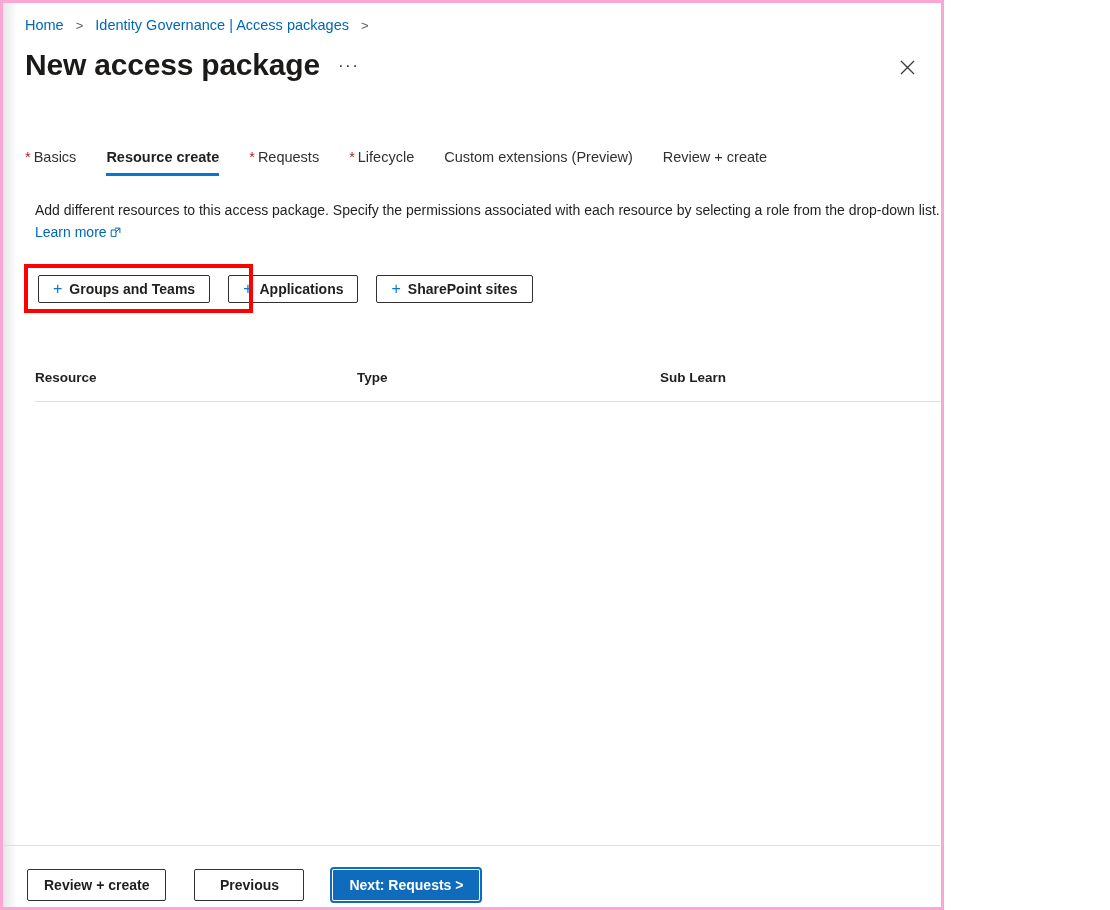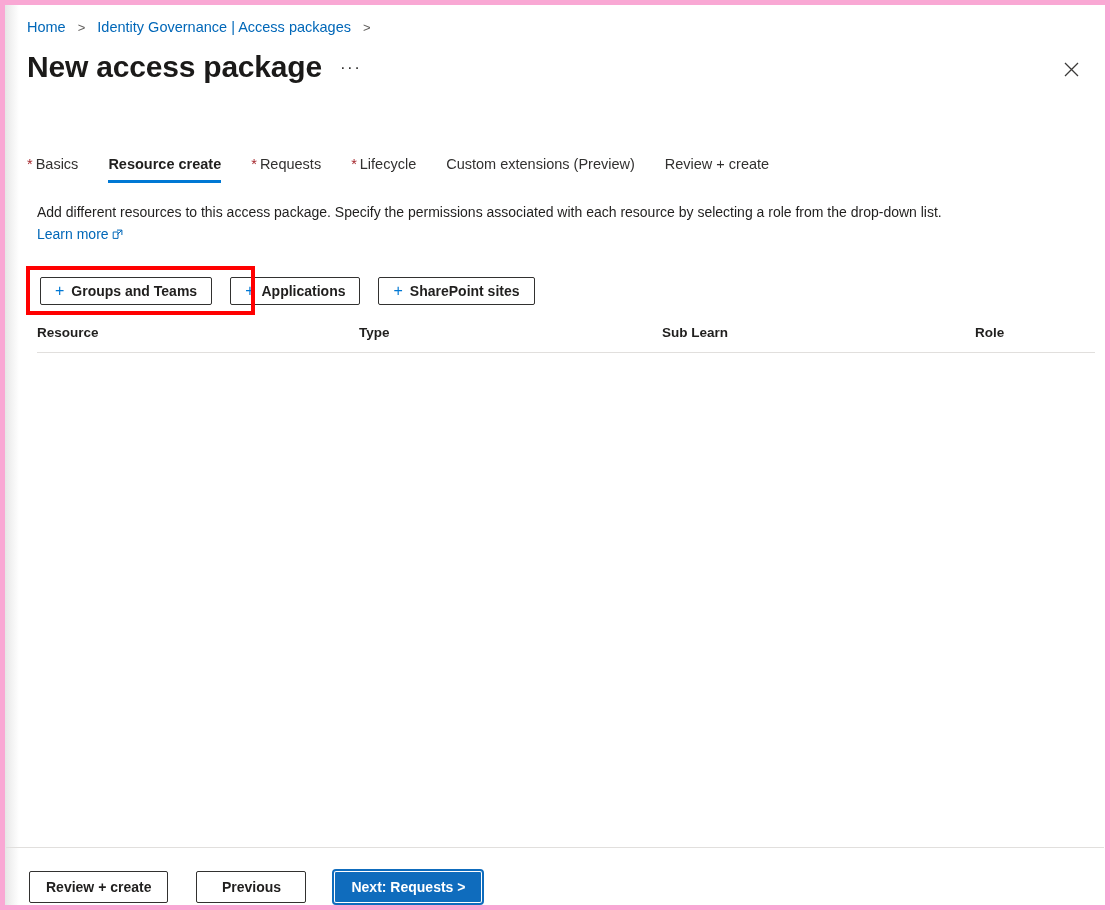--- a/index.html
+++ b/index.html
@@ -10,24 +10,24 @@
     width: 1110px;
     height: 910px;
     background: #ffffff;
     font-family: "Liberation Sans", sans-serif;
     color: #201f1e;
     overflow: hidden;
   }
 
   #page {
     position: relative;
-    width: 1110px;
+    width: 944px;
     height: 910px;
     box-sizing: border-box;
-    border: 5px solid #f9a8d4;
+    border: 3px solid #f9a8d4;
     background: #ffffff;
     overflow: hidden;
   }
 
   
   #left-shade {
     position: absolute;
     left: 0;
     top: 0;
     width: 14px;
@@ -97,21 +97,21 @@
     padding: 0;
   }
   #close-button svg { display: block; }
 
   
   #tabs {
     position: absolute;
     left: 22px;
     top: 144px;
     display: flex;
-    align-items: flex-end;
+    align-items: flex-start;
     height: 34px;
   }
   .tab {
     position: relative;
     font-size: 14.5px;
     color: #323130;
     white-space: nowrap;
     padding: 0 0 9px 0;
     margin-right: 30px;
     cursor: pointer;
@@ -206,24 +206,25 @@
 
   
   #resource-table {
     position: absolute;
     left: 32px;
     top: 316px;
     width: 1058px;
   }
   #resource-table .thead {
     display: flex;
-    align-items: center;
+    align-items: flex-end;
     height: 22px;
     border-bottom: 1px solid #e1dfdd;
-    padding-bottom: 9px;
+    padding-bottom: 16px;
+    margin-top: 44px;
   }
   #resource-table .th {
     font-size: 13.5px;
     font-weight: bold;
     color: #201f1e;
     white-space: nowrap;
   }
   .col-resource { width: 322px; }
   .col-type     { width: 303px; }
   .col-subtype  { width: 313px; }

